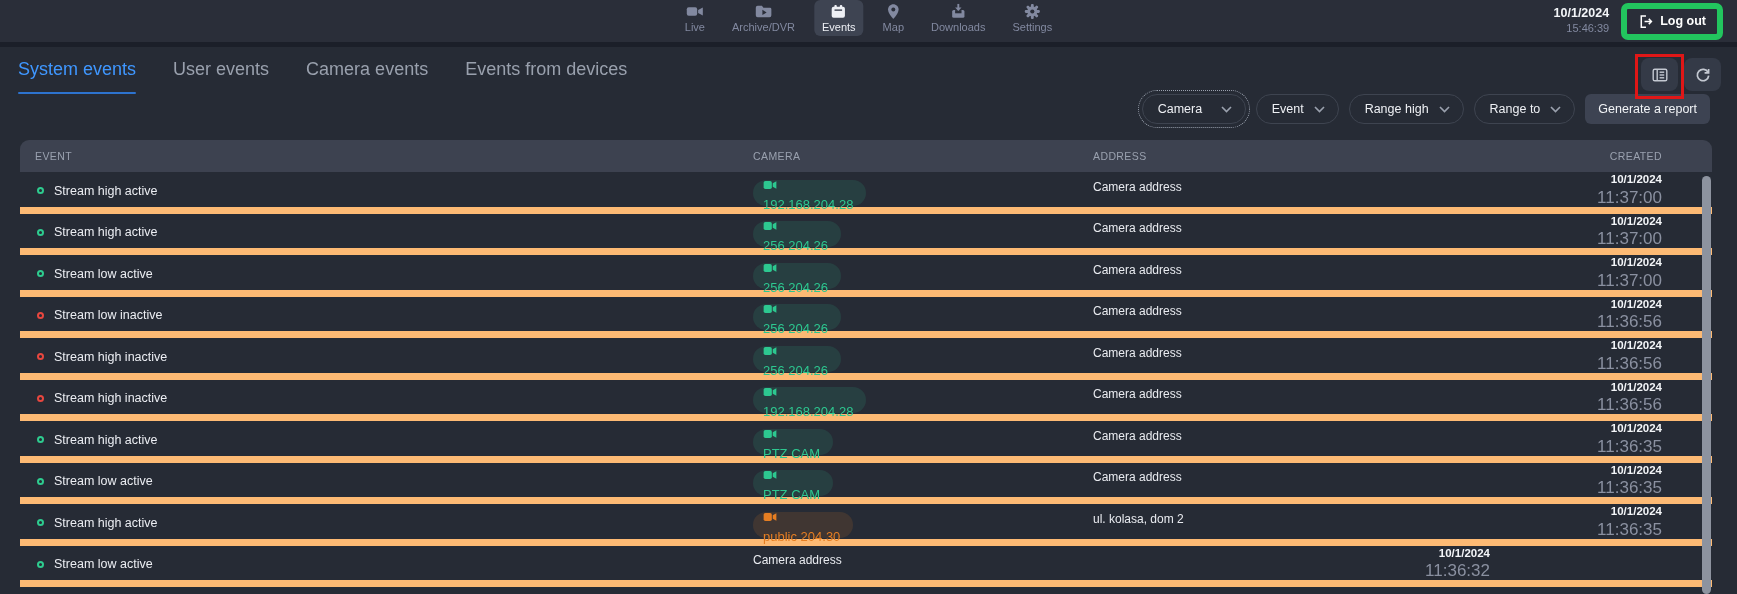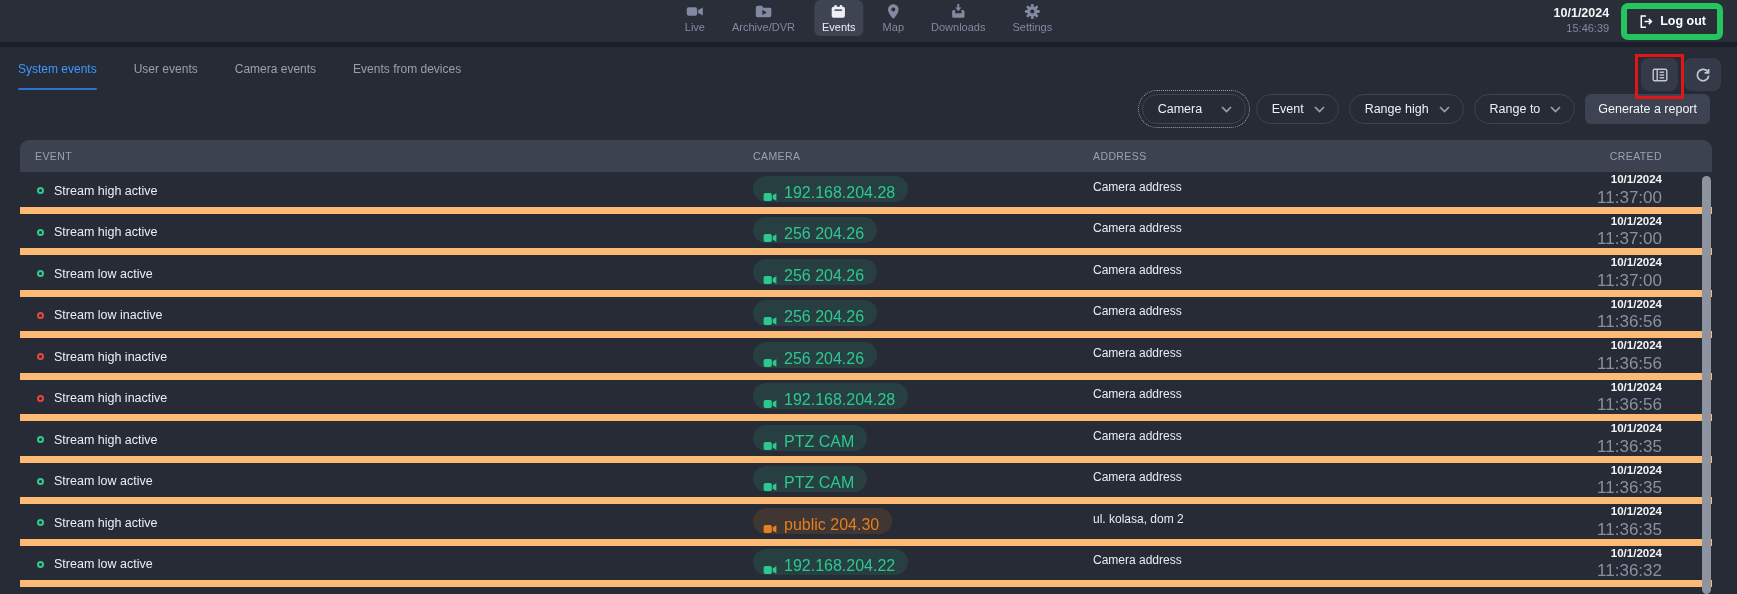--- a/index.html
+++ b/index.html
@@ -32,21 +32,21 @@
   .datetime{text-align:right;line-height:1.25;}
   .tb-date{font-size:12.5px;font-weight:bold;color:#f3f5f8;}
   .tb-time{font-size:11px;color:#8289a0;}
   .logout-btn{display:flex;align-items:center;gap:7px;border:6px solid #22c55e;border-radius:7px;
     padding:5px 11px;color:#fff;font-size:12.5px;font-weight:bold;background:transparent;cursor:pointer;
     font-family:inherit;}
   .divider-strip{height:5px;background:#1b1f29;}
 
   
   .tabbar{height:44px;display:flex;align-items:center;gap:37px;padding:0 18px;position:relative;}
-  .tab{font-size:12px;color:#99a0ad;position:relative;padding:4px 0;cursor:pointer;white-space:nowrap;}
+  .tab{font-size:18px;color:#99a0ad;position:relative;padding:4px 0;cursor:pointer;white-space:nowrap;}
   .tab.active{color:var(--accent-blue);}
   .tab.active::after{content:"";position:absolute;left:0;right:0;bottom:-10px;height:2px;background:#2d73cf;border-radius:1px;}
   .table-toolbar{position:absolute;right:16px;top:11px;display:flex;gap:6px;}
   .tool-btn{width:37px;height:33px;background:#343a47;border-radius:8px;display:flex;align-items:center;
     justify-content:center;color:#c3c8d1;position:relative;cursor:pointer;}
   .annotation-box{position:absolute;left:-6px;top:-4px;width:calc(100% + 12px);height:45px;
     border:3px solid var(--annotation-red);pointer-events:none;}
 
   
   .filter-bar{height:36px;display:flex;align-items:center;justify-content:flex-end;gap:10px;padding-right:27px;}
@@ -65,21 +65,21 @@
     grid-template-columns:733px 340px 1fr 172px;align-items:center;}
   .th{font-size:10.5px;color:#9aa1af;letter-spacing:0.4px;}
   .th-event{padding-left:15px;}
   .th-created{text-align:right;padding-right:50px;}
   .trow{height:41.5px;display:grid;grid-template-columns:733px 340px 1fr 172px;align-items:center;
     border-bottom:7px solid #fdba74;}
   .td-event{display:flex;align-items:center;gap:10px;padding-left:17px;font-size:12.5px;color:#eceef3;}
   .ring{width:7px;height:7px;border-radius:50%;border:2.2px solid;flex:none;}
   .ring.active{border-color:var(--green);}
   .ring.inactive{border-color:var(--red);}
-  .badge{display:inline-flex;align-items:flex-end;gap:7px;height:26px;padding:0 13px 0 10px;border-radius:14px;font-size:16px;}
+  .badge{display:inline-flex;align-items:flex-start;gap:7px;height:26px;padding:0 13px 0 10px;border-radius:14px;font-size:13px;flex-direction:column;}
   .badge.green{background:rgba(46,204,143,0.13);color:#2dc890;}
   .badge.orange{background:rgba(230,126,34,0.14);color:var(--orange);}
   .td-address{font-size:12px;color:#e9ebf0;position:relative;top:-4px;}
   .td-created{text-align:right;padding-right:50px;line-height:1.3;}
   .cdate{font-size:11.5px;font-weight:bold;color:#f3f5f8;}
   .ctime{font-size:17px;color:#8a90a0;}
   .scrollbar-thumb{position:absolute;right:26px;top:176px;width:9px;height:418px;background:#8d939f;border-radius:5px;}
 </style>
 </head>
 <body>
@@ -423,29 +423,20 @@
         <div class="td td-created" data-name="created-cell">
           <div class="cdate" data-name="created-date">10/1/2024</div>
           <div class="ctime" data-name="created-time">11:36:35</div>
         </div>
       </div>
       <div class="trow" data-name="table-row">
         <div class="td td-event" data-name="event-cell">
           <span class="ring active" data-name="status-active-icon"></span>
           <span class="event-text" data-name="event-name">Stream low active</span>
         </div>
-        <div class="td td-camera" data-name="camera-cell"><span class="badge green" data-name="camera-badge">
-            <span class="icn badge-icn" data-name="camera-badge-icon">
-              <svg width="14" height="10" viewBox="0 0 15 11">
-                <rect x="0.5" y="1" width="9" height="9" rx="2" fill="currentColor"></rect>
-                <path d="M10.5 3.6 L14.5 1.3 V9.7 L10.5 7.4 Z" fill="currentColor"></path>
-              </svg>
-            </span>
-            <span class="badge-text" data-name="camera-name">192.168.204.22</span>
-          </span></div>
         <div class="td td-address" data-name="address-cell">Camera address</div>
         <div class="td td-created" data-name="created-cell">
           <div class="cdate" data-name="created-date">10/1/2024</div>
           <div class="ctime" data-name="created-time">11:36:32</div>
         </div>
       </div>
     </div>
 </div>
 
 <div class="scrollbar-thumb" data-name="vertical-scrollbar"></div>

